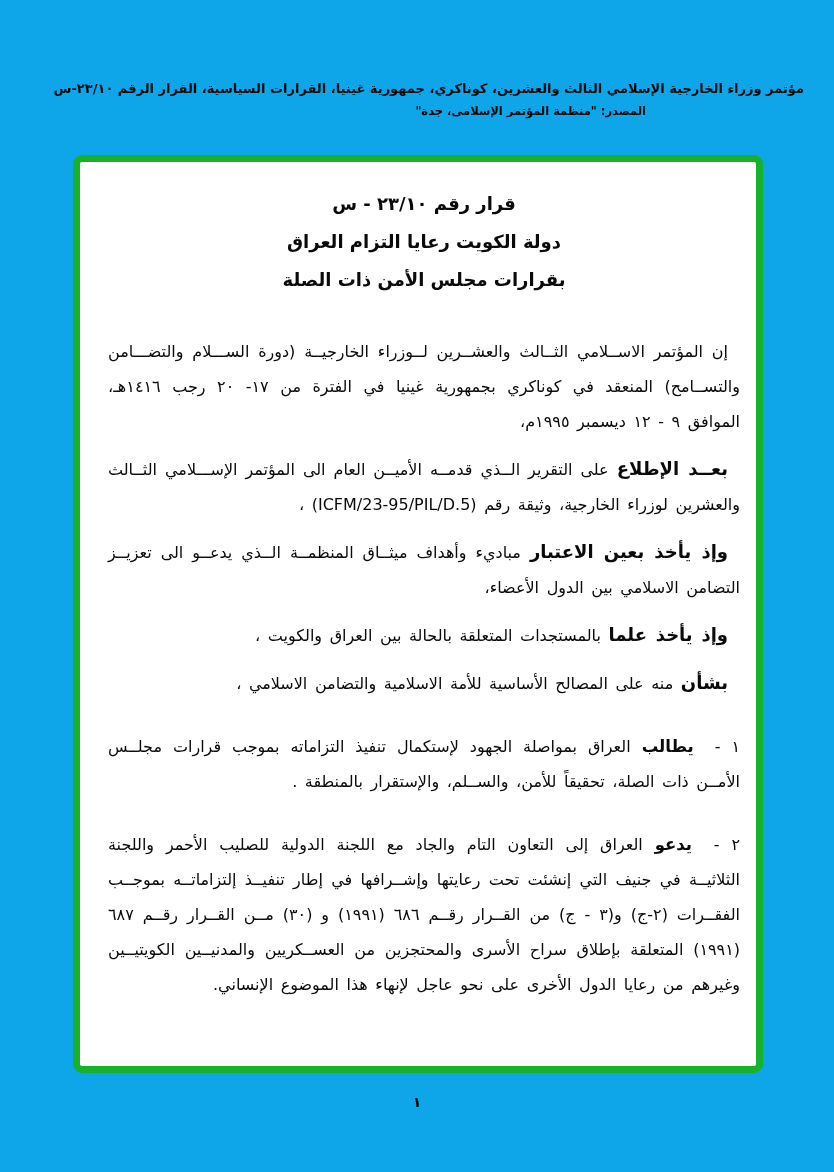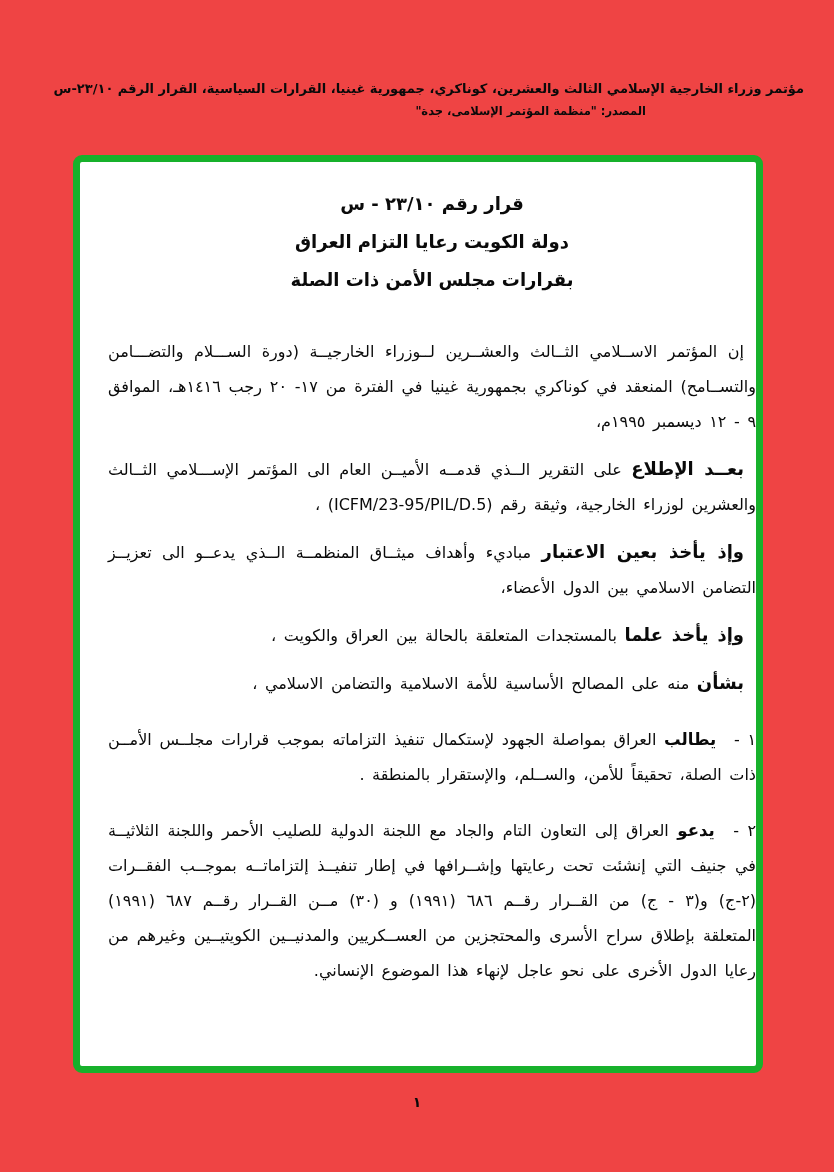--- a/index.html
+++ b/index.html
@@ -1,44 +1,44 @@
 <!DOCTYPE html>
 <html lang="ar" dir="rtl" style="--green: #17b12b;"><head>
 <meta charset="utf-8">
 <style>
   :root { --green:#17b12b; --ink:#0a0a0a; }
   html,body { margin:0; padding:0; background:#ffffff; }
   .page {
     position:relative; width:834px; height:1172px; margin:0 auto;
-    background:#ef4444; color:var(--ink);
+    background:#0ea5e9; color:var(--ink);
     font-family:"DejaVu Sans", sans-serif; direction:rtl; overflow:hidden;
   }
   
   .hdr { position:absolute; top:78px; right:30px; left:30px; }
   .hdr-l1 { font-size:13px; font-weight:bold; text-align:right; line-height:21px; white-space:nowrap; }
   .hdr-l2 { font-size:11.5px; font-weight:bold; text-align:right; padding-right:158px; margin-top:5px; }
   
   .frame {
     position:absolute; left:73px; top:155px; width:690px; height:918px;
     box-sizing:border-box; border:7px solid var(--green); border-radius:9px;
     background:#ffffff;
   }
-  .content { padding:23px 0 0 28px; }
+  .content { padding:23px 16px 0 28px; }
   .title-block {
     text-align:center; font-weight:bold; font-size:18px; line-height:38px;
     margin:0 0 34px 0;
   }
   .para {
     margin:4px 0 12px 0; font-size:16px; line-height:35px;
     text-align:justify; text-align-last:right; word-spacing:2.5px;
     text-indent:12px;
   }
   .para b.lead { font-weight:bold; font-size:18px; }
   .item {
-    margin:21px 0 0 0; font-size:16px; line-height:35px;
+    margin:28px 0 0 0; font-size:16px; line-height:35px;
     text-align:justify; text-align-last:right; word-spacing:2.5px;
   }
   .item .num { margin-left:10px; }
   .item b.lead { font-weight:bold; font-size:16.5px; }
   .pagenum {
     position:absolute; top:1094px; left:0; right:0;
     text-align:center; font-size:14px; font-weight:bold;
   }
 </style>
 </head>

